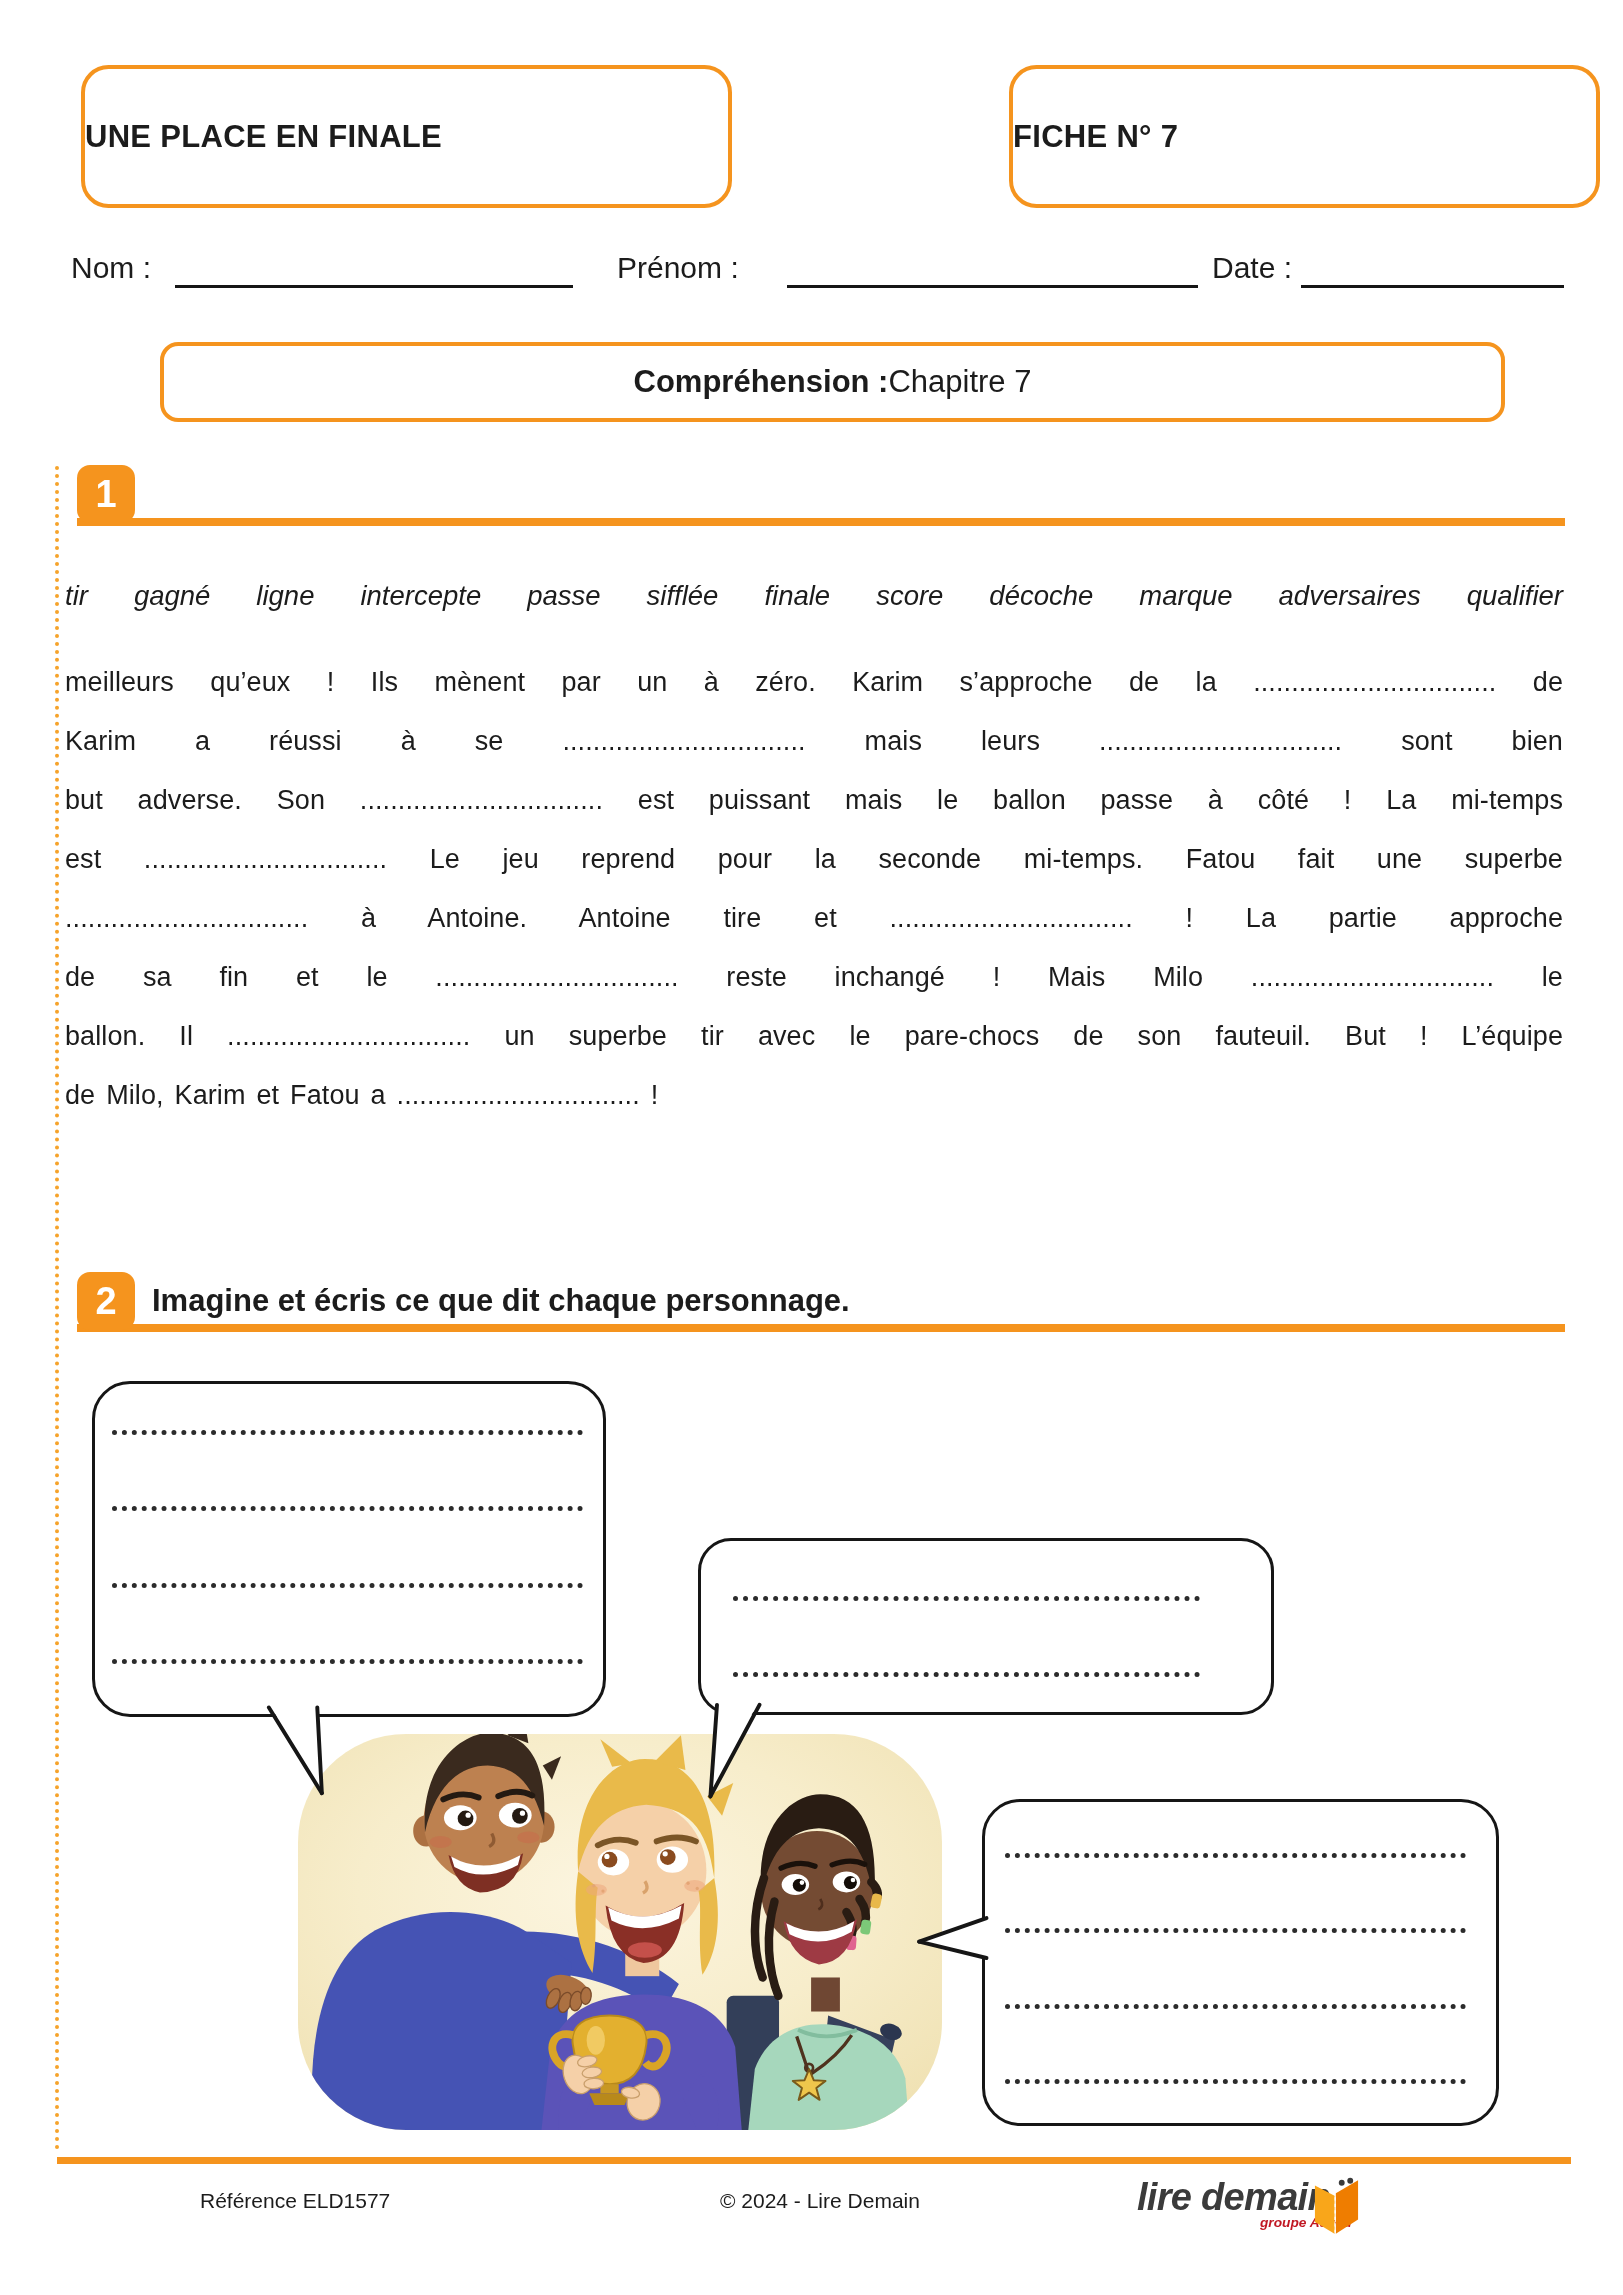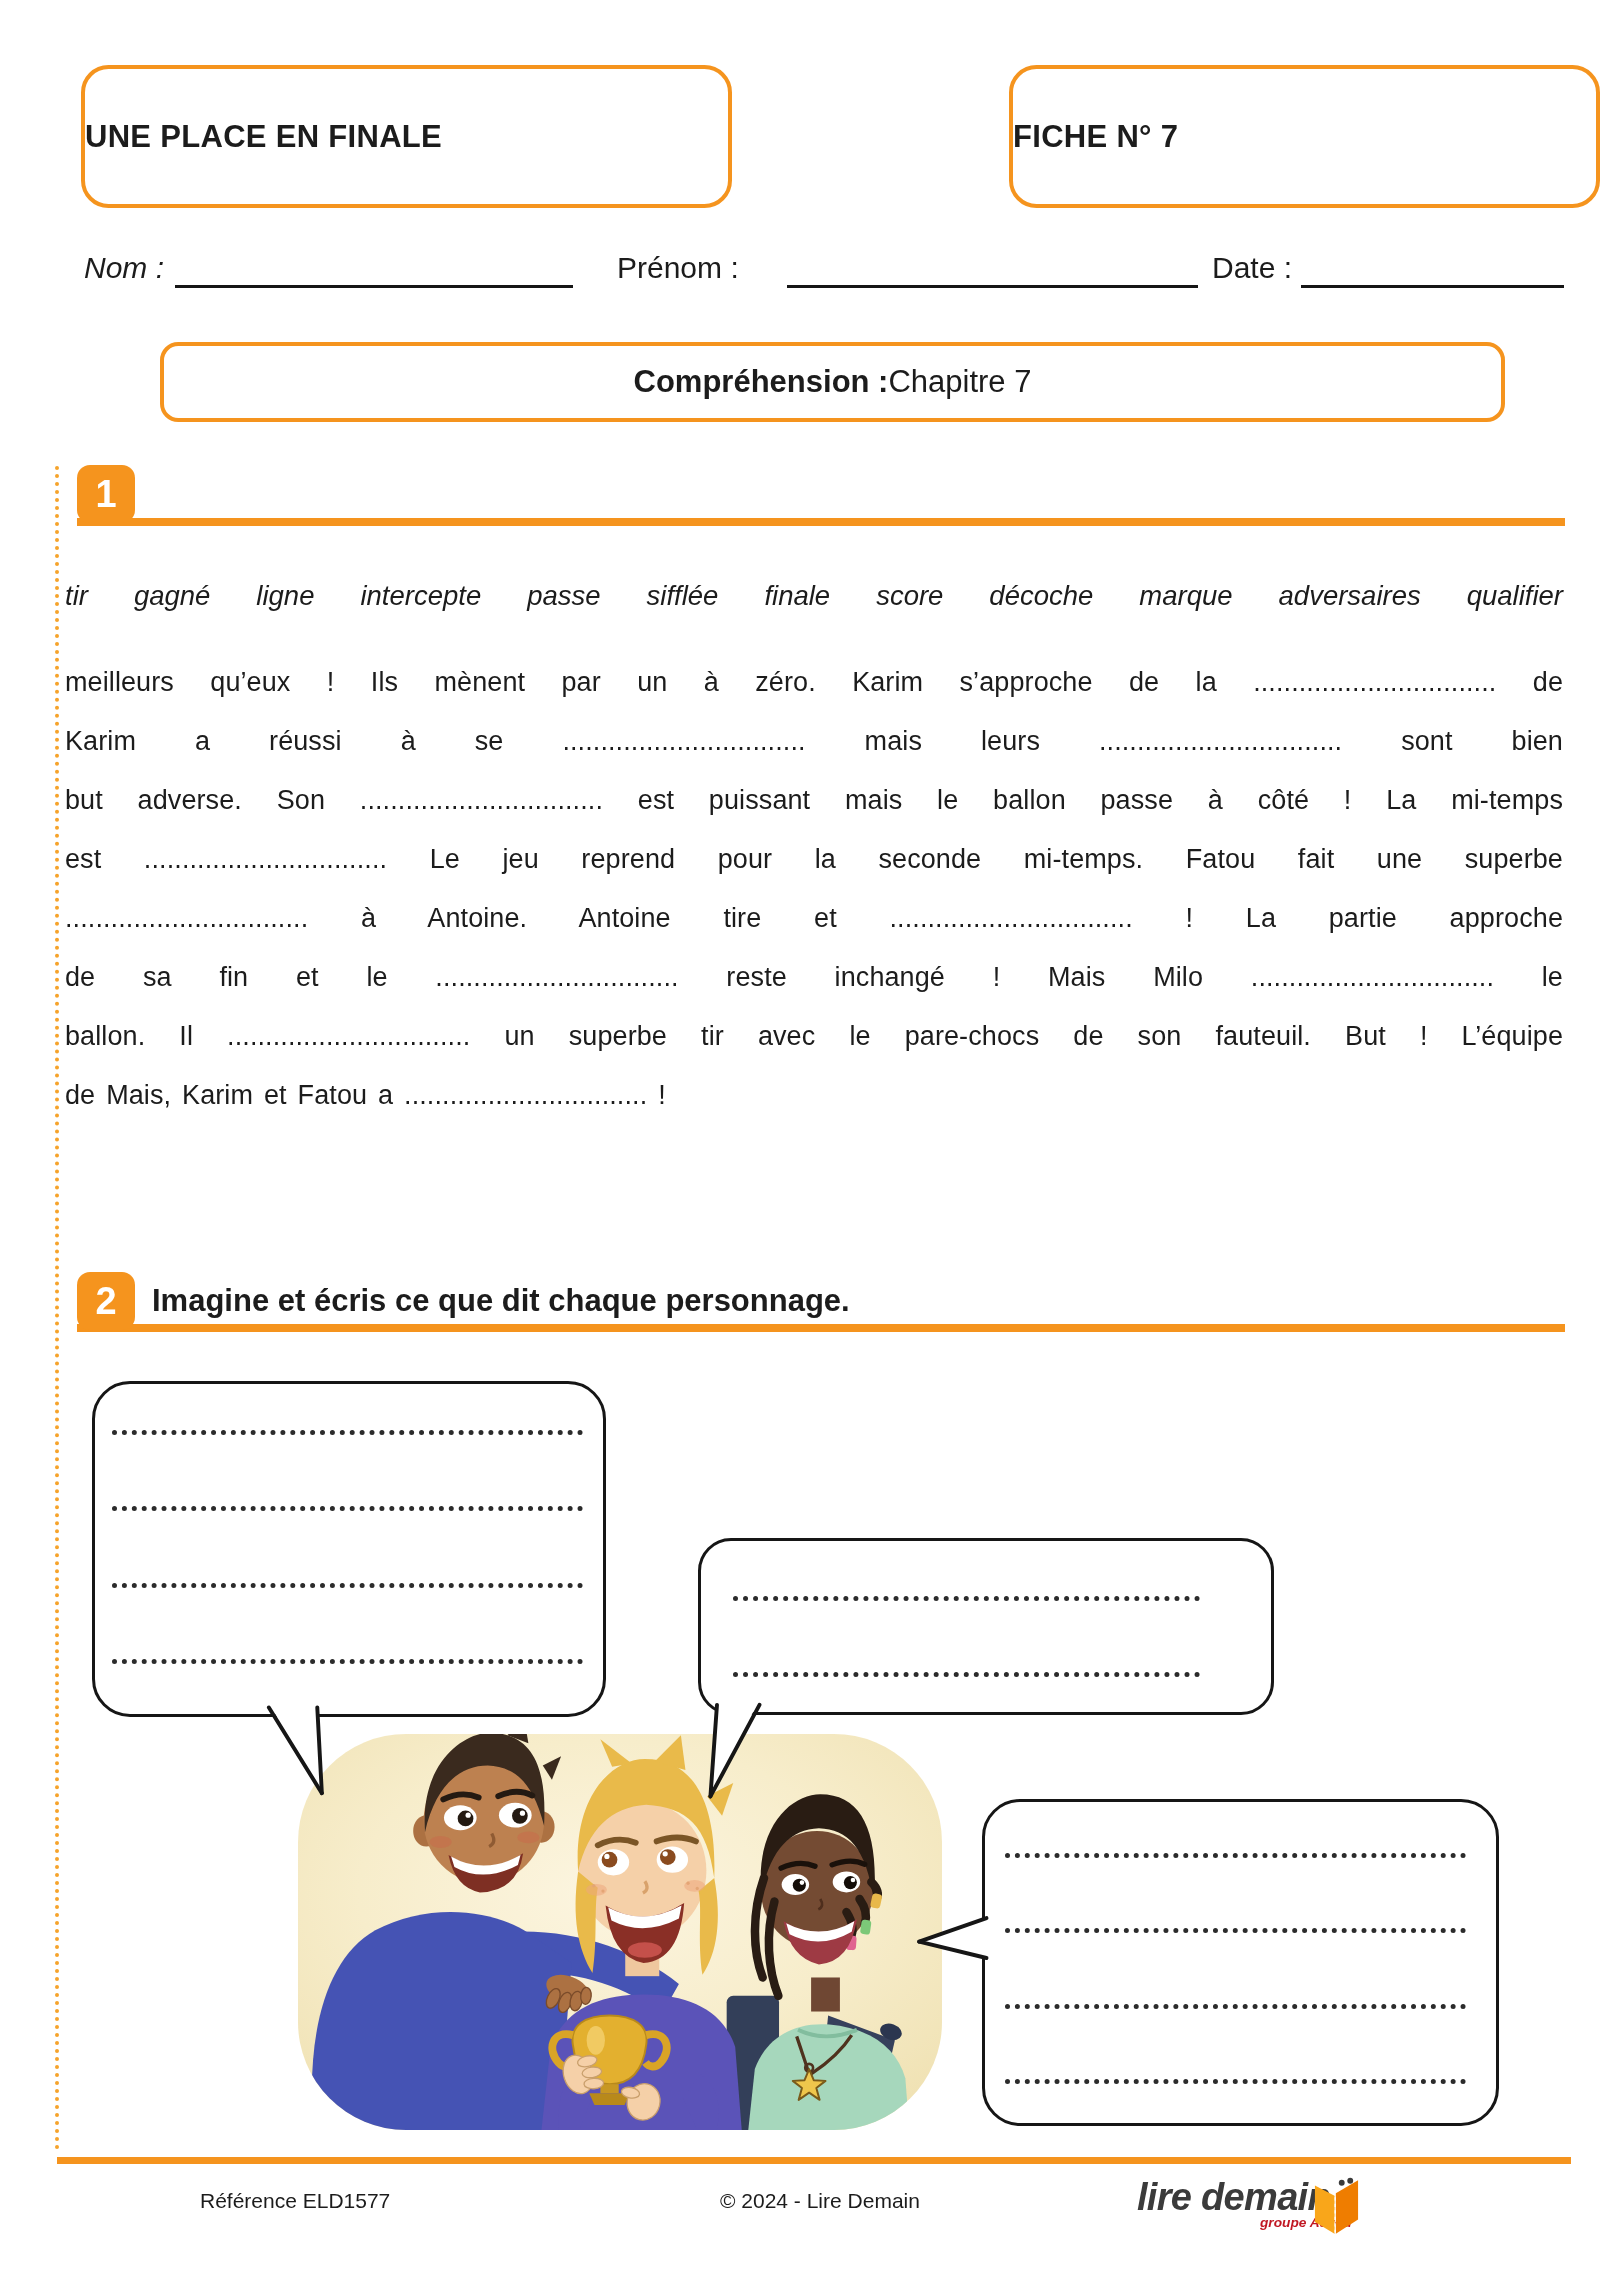--- a/index.html
+++ b/index.html
@@ -20,21 +20,21 @@
     background:#fff;
     display:flex;align-items:center;justify-content:flex-start;
     font-weight:bold;font-size:31px;letter-spacing:0.3px;
   }
   #title-box{left:81px;top:65px;width:643px;height:135px;}
   #fiche-box{left:1009px;top:65px;width:583px;height:135px;}
 
   
   .field-label{position:absolute;top:247px;height:41px;line-height:41px;font-size:30px;}
   .field-line{position:absolute;top:267px;height:18.3px;border-bottom:3.9px solid #161616;}
-  #nom-label{left:84px;font-style:italic;}     #nom-line{left:175px;width:398px;}
+  #nom-label{left:71px;}     #nom-line{left:175px;width:398px;}
   #prenom-label{left:617px;}  #prenom-line{left:787px;width:411px;}
   #date-label{left:1212px;}   #date-line{left:1301px;width:263px;}
 
   
   #comp-box{
     position:absolute;left:160px;top:342px;width:1337px;height:72px;
     border:4.6px solid #F5941E;border-radius:18.3px;background:#fff;
     display:flex;align-items:center;justify-content:center;
     font-size:31px;
   }
@@ -126,21 +126,21 @@
   <div id="word-list">tir  gagné  ligne  intercepte  passe  sifflée  finale  score  décoche  marque  adversaires  qualifier</div>
 
   <div id="paragraph">
       <div class="pline">meilleurs qu’eux ! Ils mènent par un à zéro. Karim s’approche de la ................................ de</div>
       <div class="pline">Karim a réussi à se ................................ mais leurs ................................ sont bien</div>
       <div class="pline">but adverse. Son ................................ est puissant mais le ballon passe à côté ! La mi-temps</div>
       <div class="pline">est ................................ Le jeu reprend pour la seconde mi-temps. Fatou fait une superbe</div>
       <div class="pline">................................ à Antoine. Antoine tire et ................................ ! La partie approche</div>
       <div class="pline">de sa fin et le ................................ reste inchangé ! Mais Milo ................................ le</div>
       <div class="pline">ballon. Il ................................ un superbe tir avec le pare-chocs de son fauteuil. But ! L’équipe</div>
-      <div class="pline pline-last">de Mais, Karim et Fatou a ................................ !</div>
+      <div class="pline pline-last">de Milo, Karim et Fatou a ................................ !</div>
     </div>
 
   <div class="ex-bar" id="ex2-bar"></div>
   <div class="ex-badge" id="ex2-badge">2</div>
   <div class="ex-title" id="ex2-title">Imagine et écris ce que dit chaque personnage.</div>
 
   <div id="left-dotted"></div>
 
   <svg id="illustration" viewBox="0 0 984 605">
     <defs>

